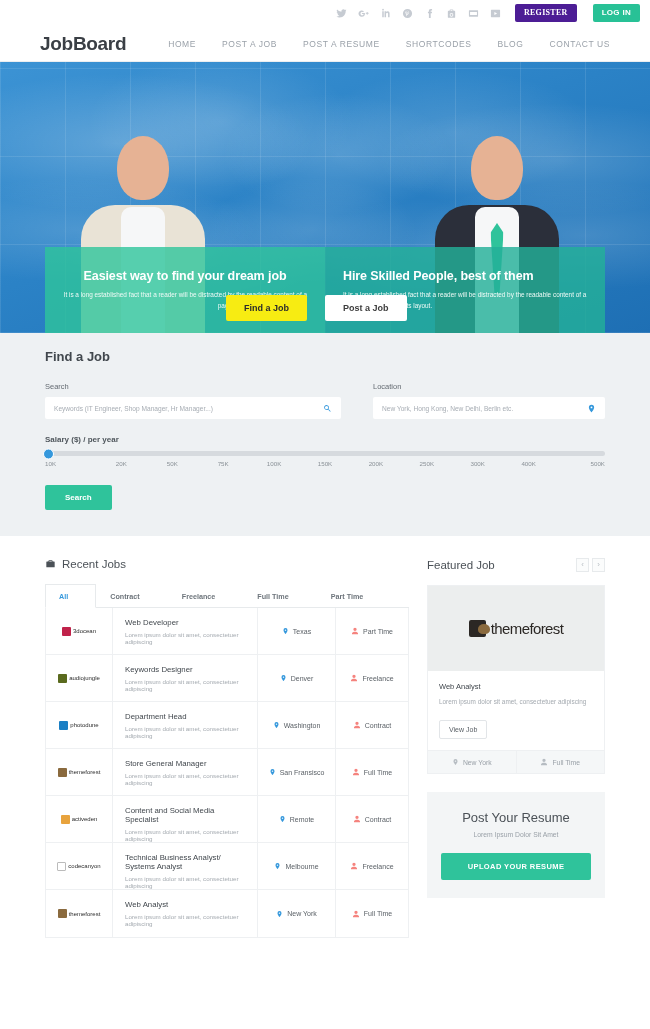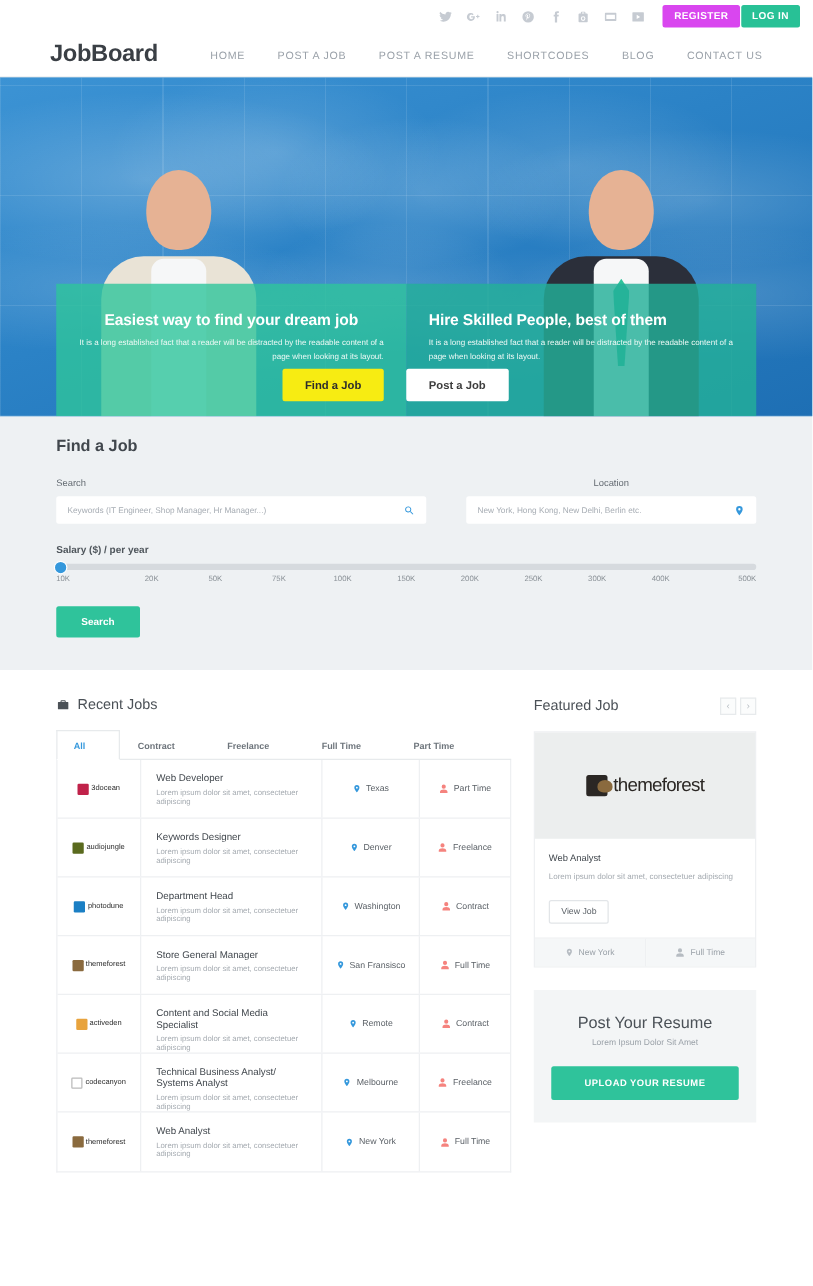--- a/index.html
+++ b/index.html
@@ -19,21 +19,21 @@
   .social { display: flex; align-items: center; gap: 11px; margin-right: 14px; }
   .social .sic {
     width: 11px; height: 11px; display: block;
     fill: #c6cbd2;
   }
   .btn-register, .btn-login {
     color: #fff; font-size: 8px; font-weight: bold;
     letter-spacing: .3px; padding: 5px 9px 5px 9px;
     border-radius: 2px; line-height: 1;
   }
-  .btn-register { background: #d946ef; margin-right: 1px; }
+  .btn-register { background: #4c1d95; margin-right: 16px; font-family: Liberation Serif, serif; }
   .btn-login { background: #28c196; }
 
   
   .header {
     height: 36px; background: #fff; border-bottom: 1px solid #eceef0;
     display: flex; align-items: center; padding: 0 40px;
   }
   .logo { font-size: 19px; font-weight: bold; color: #3a3f45; letter-spacing: -.3px; }
   .nav { margin-left: auto; display: flex; align-items: center; gap: 26px; }
   .nav a {
@@ -85,21 +85,21 @@
   .hp-shirt {
     position: absolute; bottom: 0; left: 50%; transform: translateX(-50%);
     width: 44px; height: 126px; background: #f6f7f8; border-radius: 10px 10px 0 0;
   }
   .hero-person.right .hp-tie {
     position: absolute; bottom: 40px; left: 50%; transform: translateX(-50%);
     width: 13px; height: 70px; background: #2fc39b; clip-path: polygon(50% 0,100% 14%,70% 100%,30% 100%,0 14%);
   }
 
   .hero-panels {
-    position: absolute; left: 45px; right: 45px; bottom: 0px; height: 106px;
+    position: absolute; left: 45px; right: 45px; bottom: 0px; height: 86px;
     display: flex;
   }
   .hero-card { flex: 1; padding: 22px 18px 0 18px; position: relative; }
   .hero-card.a { background: rgba(46,196,155,.80); }
   .hero-card.b { background: rgba(35,176,152,.82); }
   .hero-h {
     color: #fff; font-size: 12.5px; font-weight: bold; margin-bottom: 7px;
     letter-spacing: -.1px;
   }
   .hero-card.a .hero-h { text-align: center; }
@@ -111,21 +111,21 @@
     display: inline-block;
   }
   .hero-card.a .hero-cta { right: 18px; background: #f7ec12; color: #2c2c2c; }
   .hero-card.b .hero-cta { left: 0px; background: #fff; color: #3d3d3d; }
 
   
   .findjob { background: #eef1f3; padding: 16px 45px 26px 45px; }
   .fj-title { font-size: 13px; font-weight: bold; color: #41474d; margin-bottom: 18px; }
   .fj-row { display: flex; gap: 32px; }
   .fj-field { flex: 1; }
-  .fj-field.loc { max-width: 232px; text-align: center; }
+  .fj-field.loc { max-width: 232px; }
   .fj-label { font-size: 7.5px; color: #646b72; margin-bottom: 6px; display: block; }
   .fj-input {
     position: relative; background: #fff; height: 22px; border-radius: 2px;
     display: flex; align-items: center; padding: 0 9px;
   }
   .fj-input .ph { font-size: 6.6px; color: #a7adb4; }
   .fj-input .ic { margin-left: auto; width: 9px; height: 9px; fill: #3598dc; }
 
   .slider-block { margin-top: 16px; }
   .slider-label { font-size: 8px; color: #4f565c; font-weight: bold; margin-bottom: 7px; display: block; }

